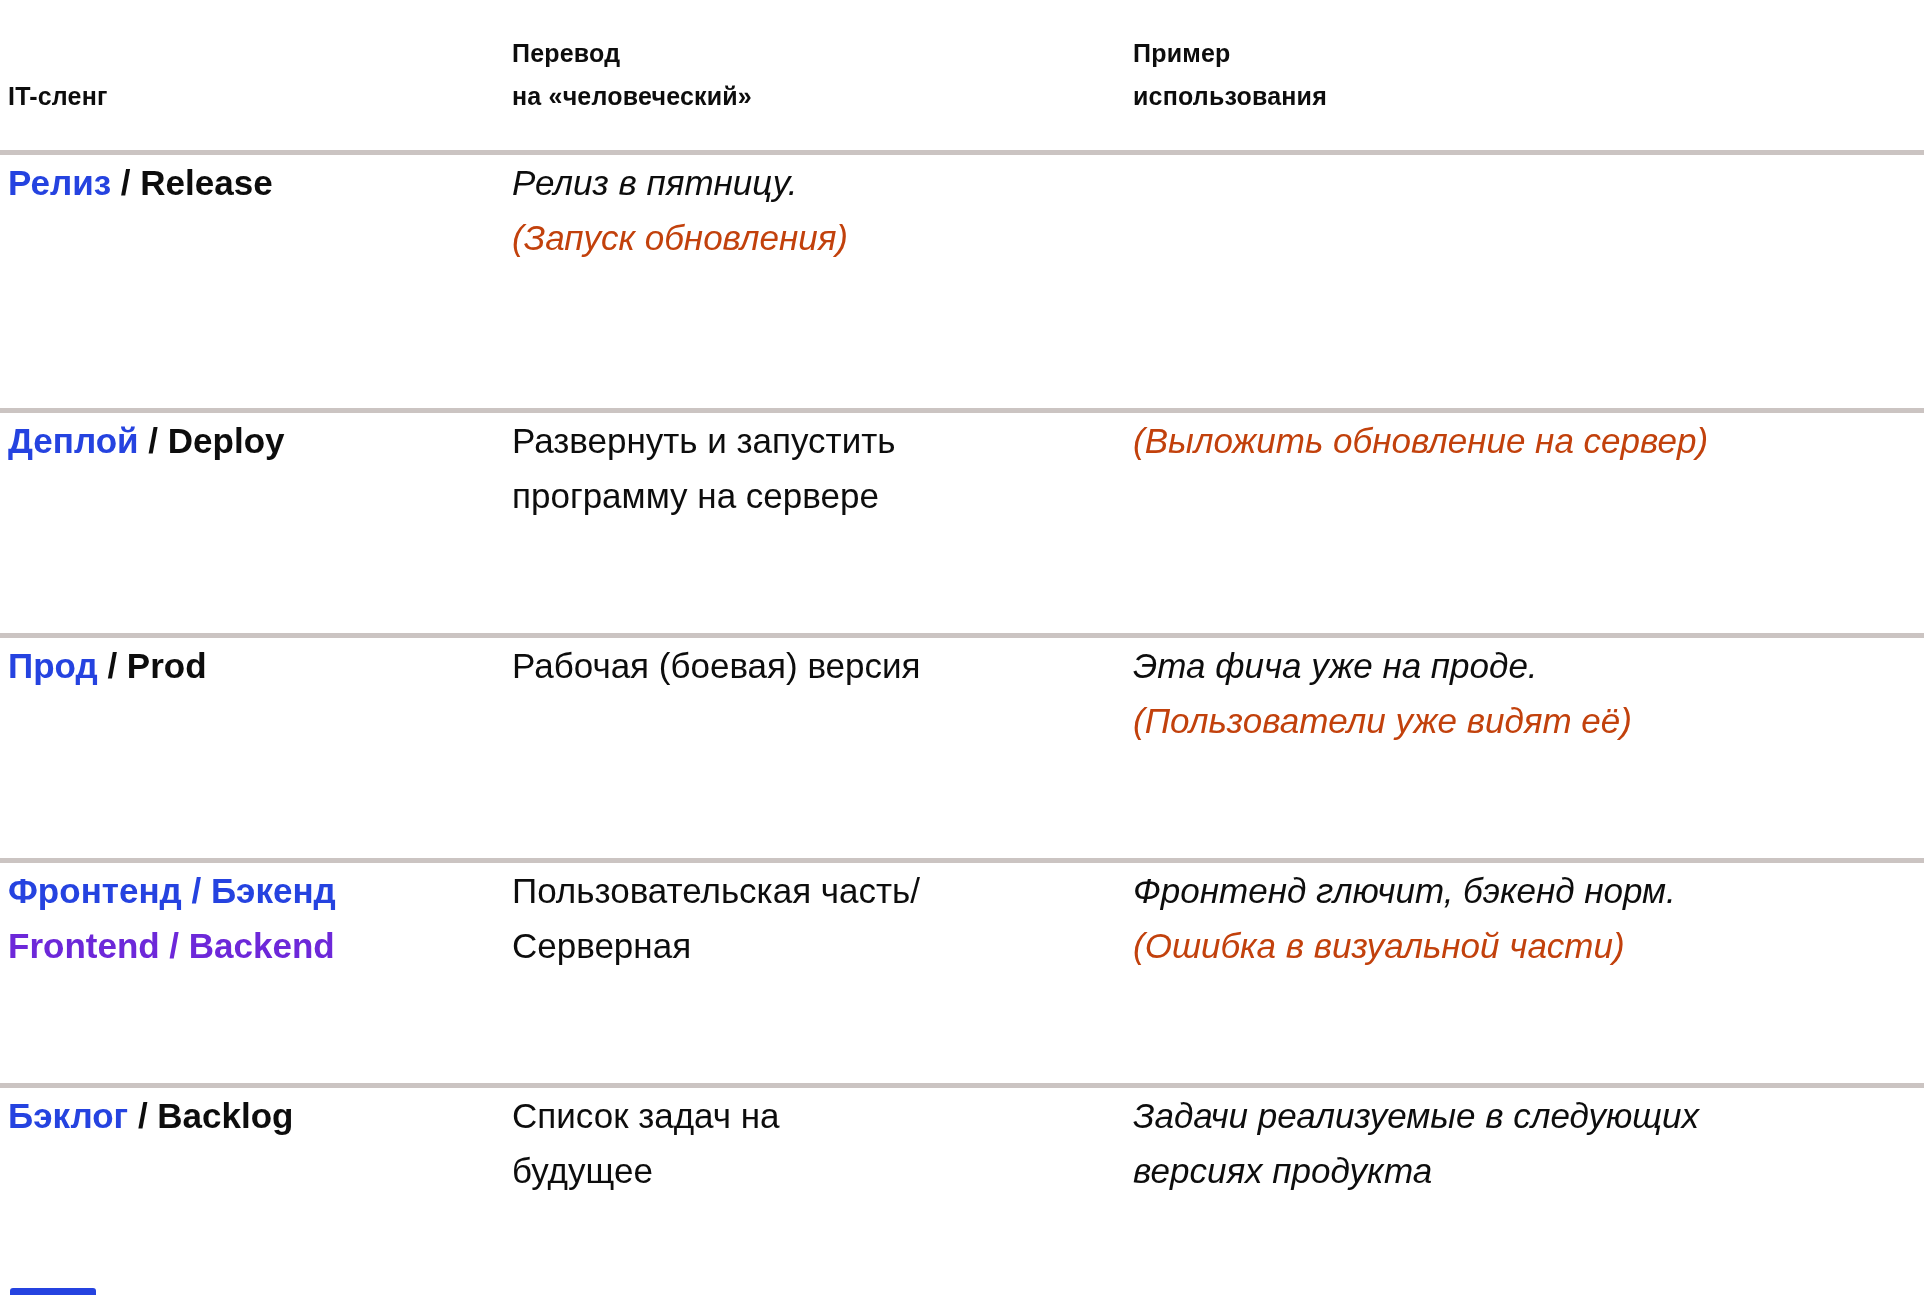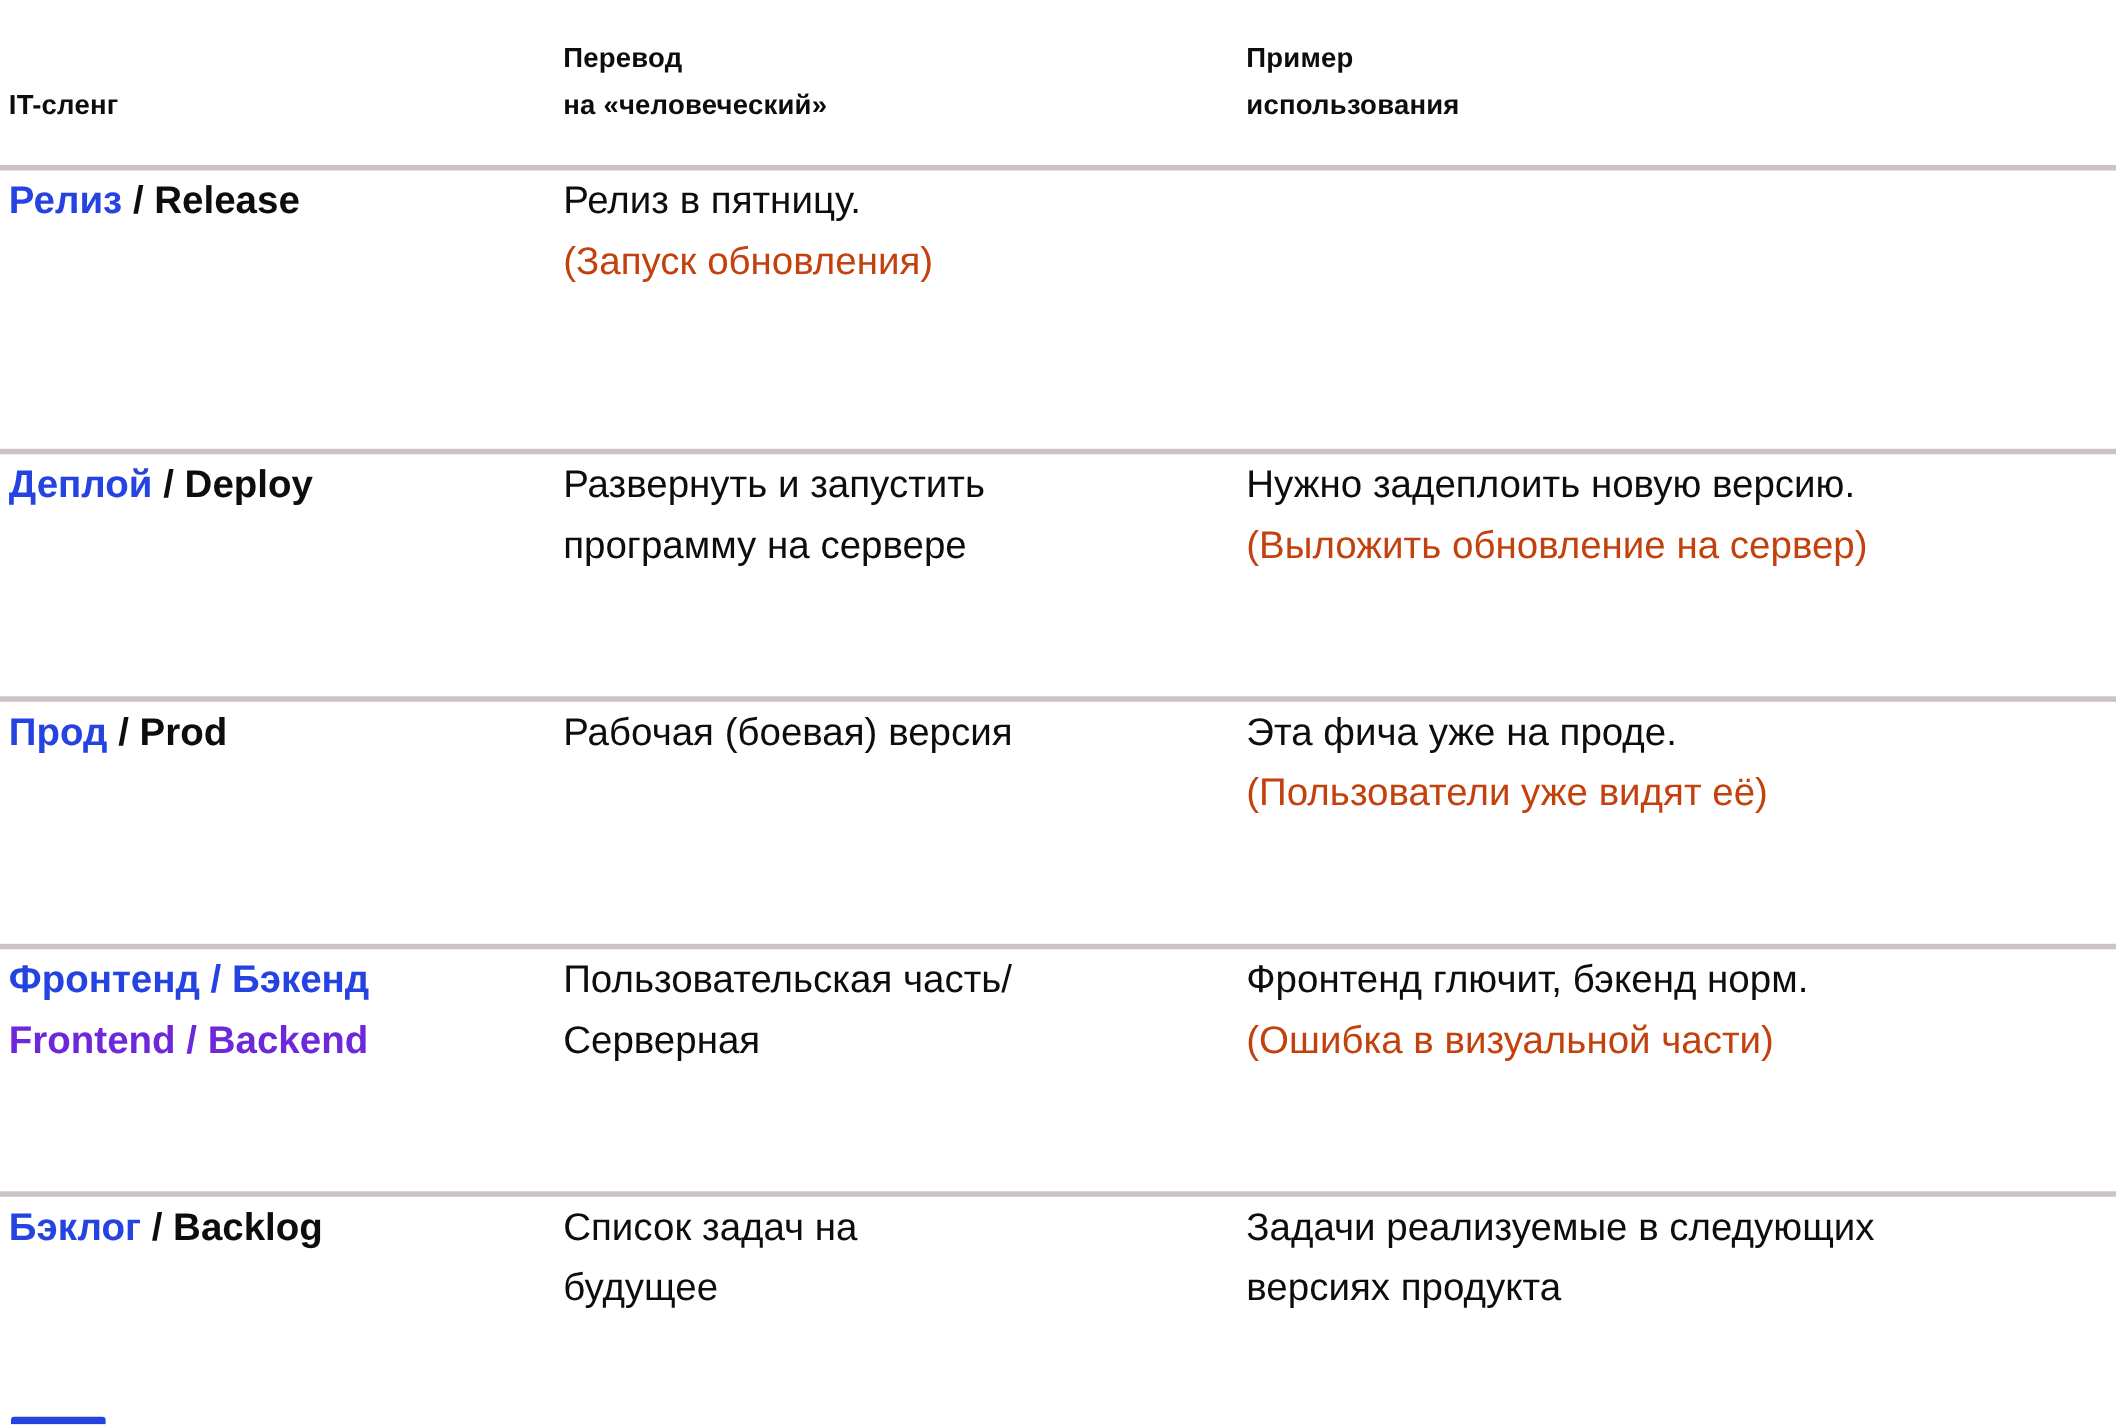--- a/index.html
+++ b/index.html
@@ -52,21 +52,21 @@
     font-size: 35px;
     line-height: 55px;
   }
   .term-cell {
     font-weight: 700;
   }
   .term-blue { color: #2543e0; }
   .term-black { color: #0d0d0d; }
   .term-line2 { color: #6d28d9; }
   .translation-cell { font-weight: 400; }
-  .example-cell { font-weight: 400; }
+  .example-cell { font-weight: 400; font-style: italic; }
   .example-note { color: #c2410c; }
   
   .cutoff-sliver {
     position: absolute;
     left: 10px;
     bottom: 0;
     width: 86px;
     height: 7px;
     background: #2543e0;
     border-radius: 3px 3px 0 0;
@@ -109,21 +109,20 @@
   <div class="grid3 row">
     <div class="cell term-cell">
       <div><span class="term-blue">Деплой</span><span class="term-black"> / Deploy</span></div>
       <div class="term-line2"></div>
     </div>
     <div class="cell translation-cell">
       <div>Развернуть и запустить</div>
       <div>программу на сервере</div>
     </div>
     <div class="cell example-cell">
-      <div>Нужно задеплоить новую версию.</div>
       <div></div>
       <div class="example-note">(Выложить обновление на сервер)</div>
     </div>
   </div>
 <div class="divider"></div>
   <div class="grid3 row">
     <div class="cell term-cell">
       <div><span class="term-blue">Прод</span><span class="term-black"> / Prod</span></div>
       <div class="term-line2"></div>
     </div>

